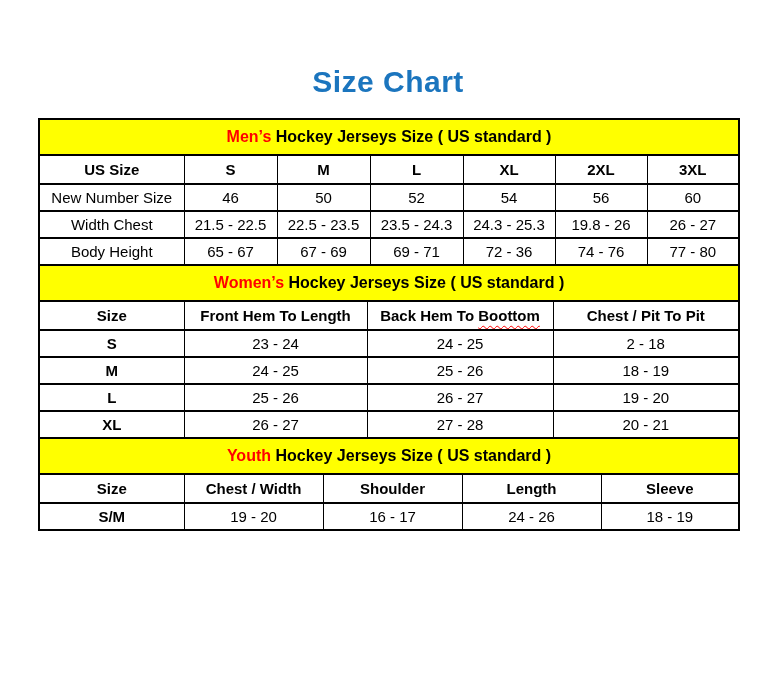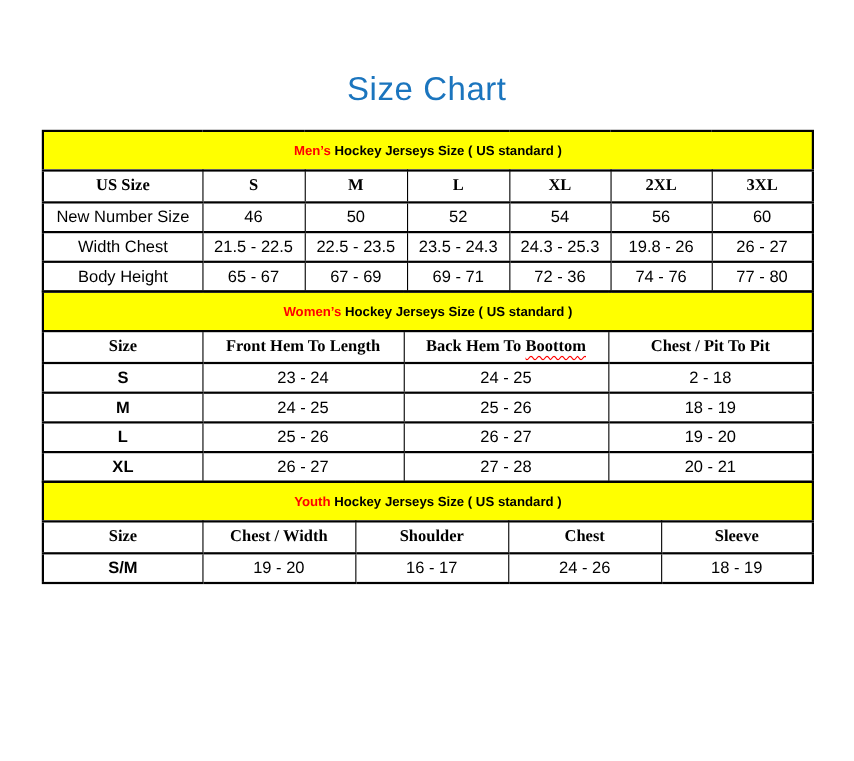--- a/index.html
+++ b/index.html
@@ -1,39 +1,39 @@
 <!DOCTYPE html>
 <html><head>
 <meta charset="utf-8">
 <style>
   html,body { margin:0; padding:0; background:#ffffff; }
   .page {
     width:776px; height:692px; background:#ffffff; box-sizing:border-box;
     padding-top:64px; font-family:"Liberation Sans", sans-serif; overflow:hidden;
   }
   .title {
-    margin:0; text-align:center; color:#1b75be; font-size:30px; font-weight:normal;
+    margin:0; text-align:center; color:#1b75be; font-size:30px; font-weight:bold;
     line-height:36px; letter-spacing:0.5px;
   }
   .tables { width:700px; margin:18px auto 0 auto; }
   table.size-table {
     border-collapse:collapse; table-layout:fixed; width:700px;
     border:2px solid #000;
   }
   table.size-table + table.size-table { margin-top:-2px;border-radius:27px; }
   .size-table td, .size-table th {
     border:1px solid #000; border-top-width:2px; border-bottom-width:2px;
     text-align:center; vertical-align:middle; padding:0 2px; color:#000;
     font-size:15px; overflow:hidden; white-space:nowrap;
   }
   .banner-row td {
-    background:#ffff00; font-weight:bold; font-size:12px; height:34px;
+    background:#ffff00; font-weight:bold; font-size:16px; height:34px;
   }
   .banner-red { color:#ff0000; }
-  .head-row th { font-weight:bold; height:27px;font-family:Liberation Serif, serif; }
+  .head-row th { font-weight:bold; height:27px; }
   .data-row td, .data-row th { font-weight:normal; height:25px; }
   .data-row th.bold-label { font-weight:bold; }
   tr.men-data { height:26px; }
   tr.wy-data  { height:27px; }
   .misspell {
     text-decoration-line:underline; text-decoration-style:wavy;
     text-decoration-color:#ff0000; text-decoration-thickness:1px;
     text-underline-offset:4px;
   }
 </style>
@@ -152,21 +152,21 @@
           <col style="width:138px">
       </colgroup>
       <tbody>
         <tr class="banner-row">
           <td colspan="5"><span class="banner-red">Youth</span><span> Hockey Jerseys Size ( US standard )</span></td>
         </tr>
         <tr class="head-row">
           <th>Size</th>
           <th>Chest / Width</th>
           <th>Shoulder</th>
-          <th>Chest</th>
+          <th>Length</th>
           <th>Sleeve</th>
         </tr>
         <tr class="data-row wy-data">
           <th class="bold-label">S/M</th>
           <td>19 - 20</td>
           <td>16 - 17</td>
           <td>24 - 26</td>
           <td>18 - 19</td>
         </tr>
       </tbody>

